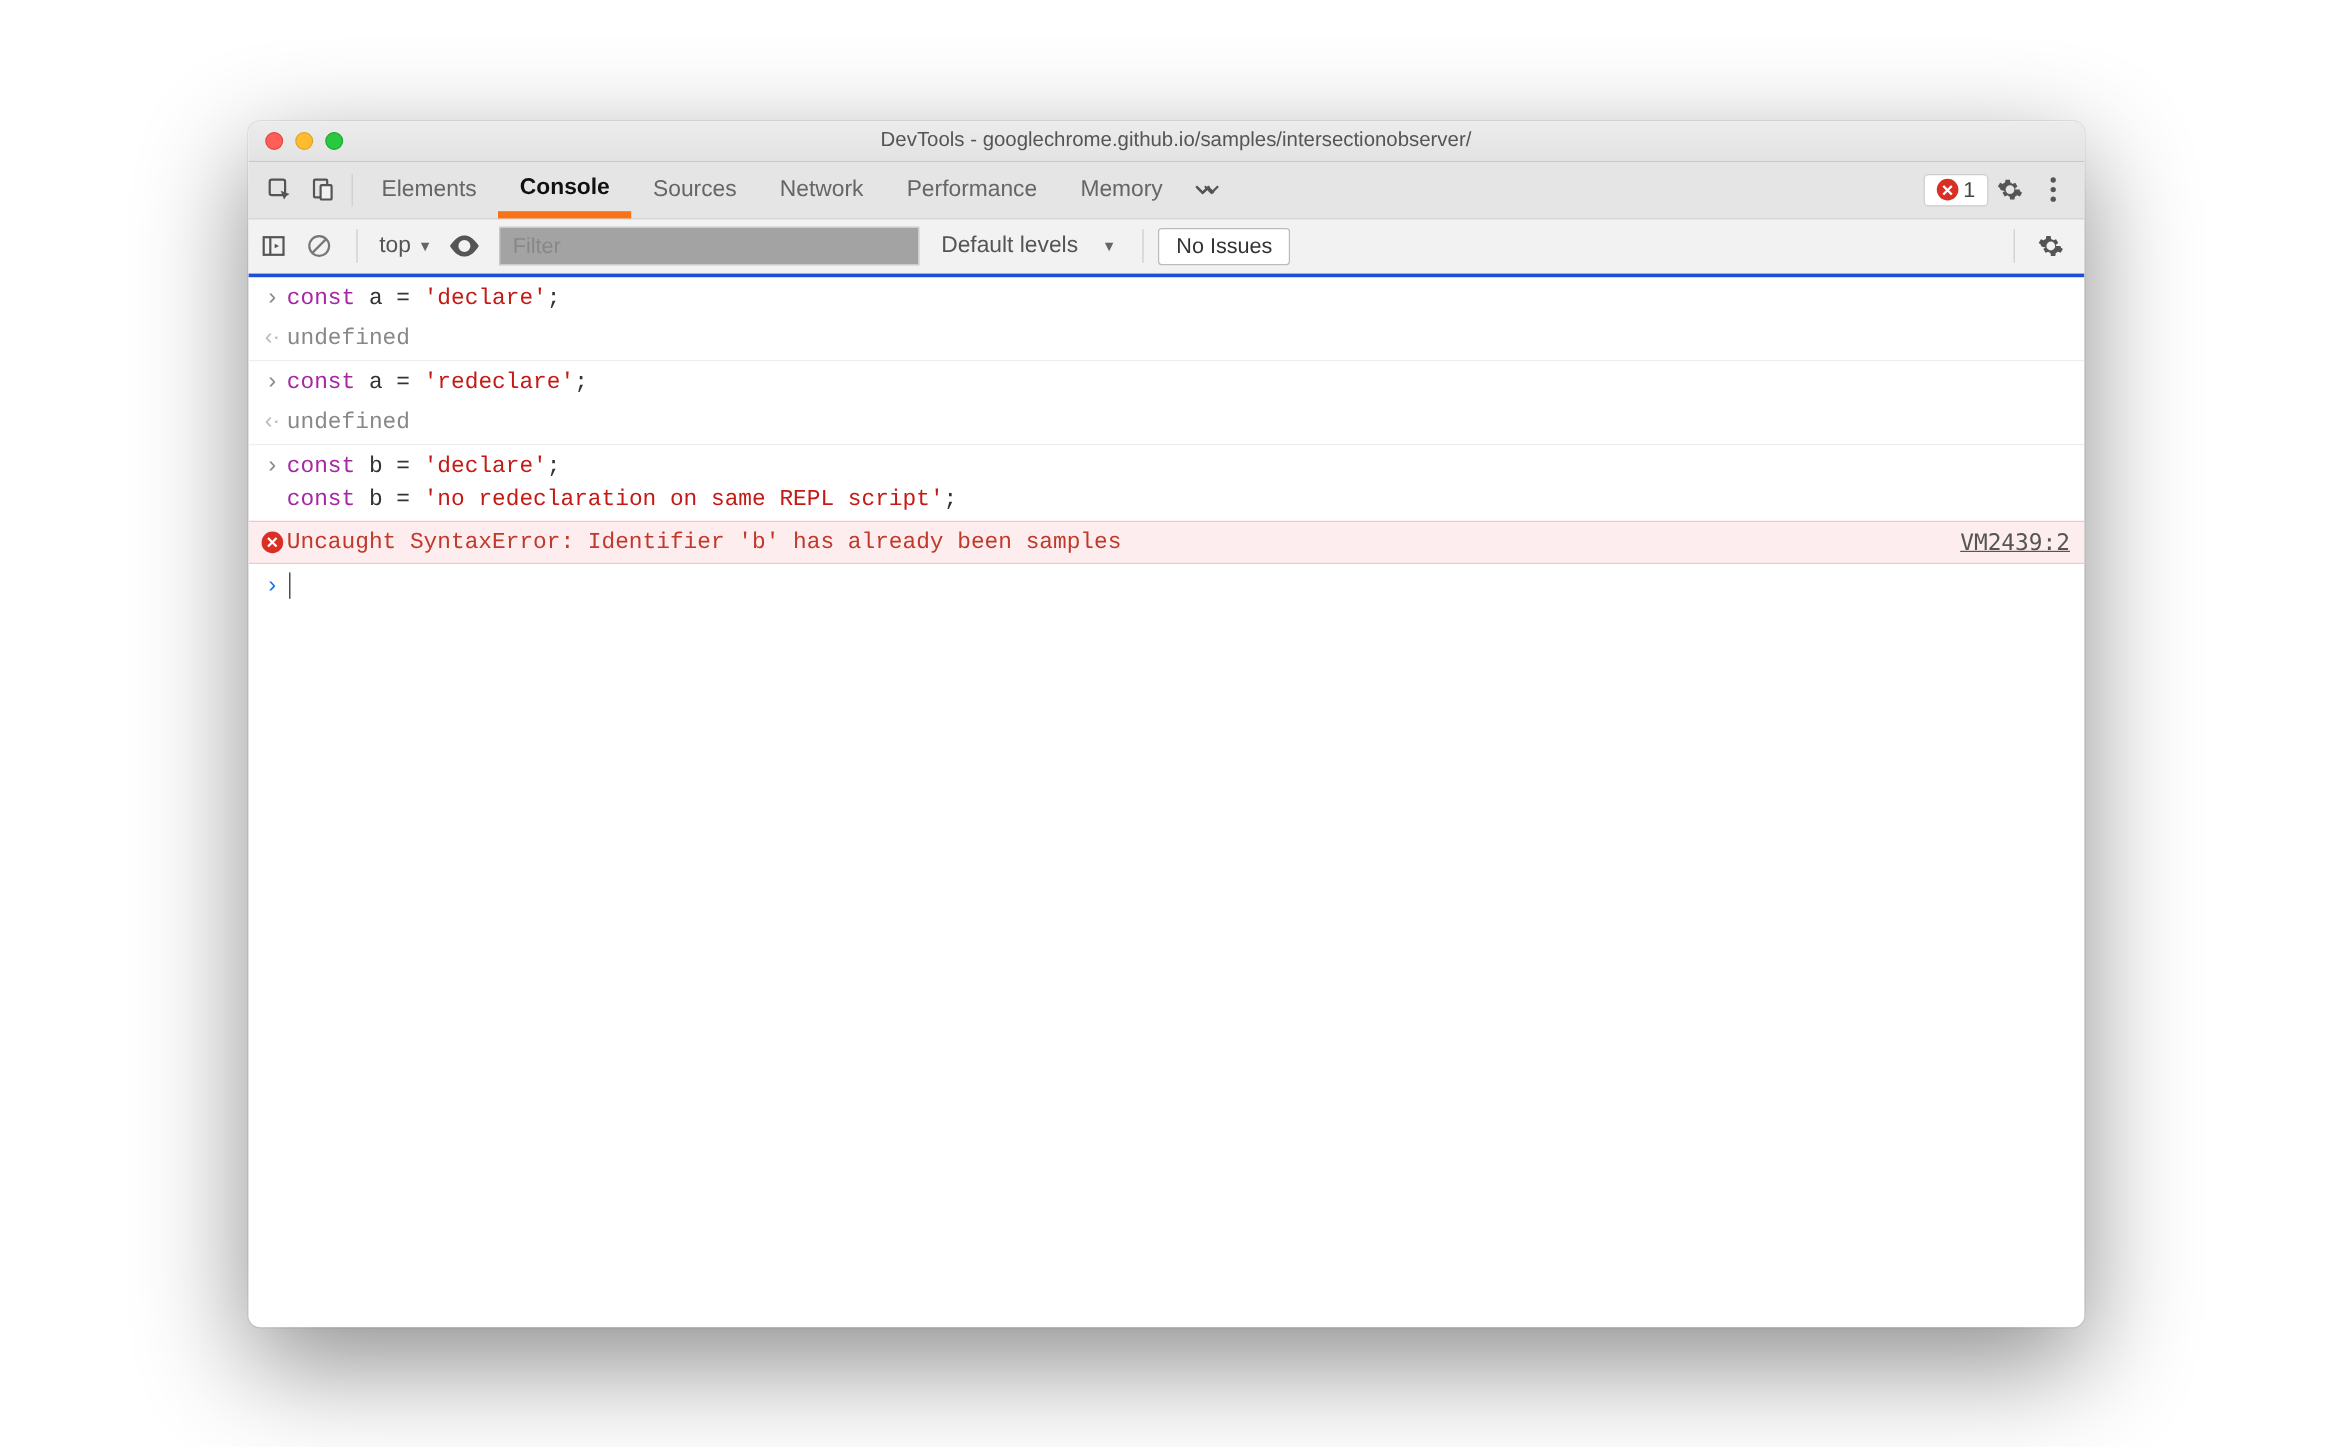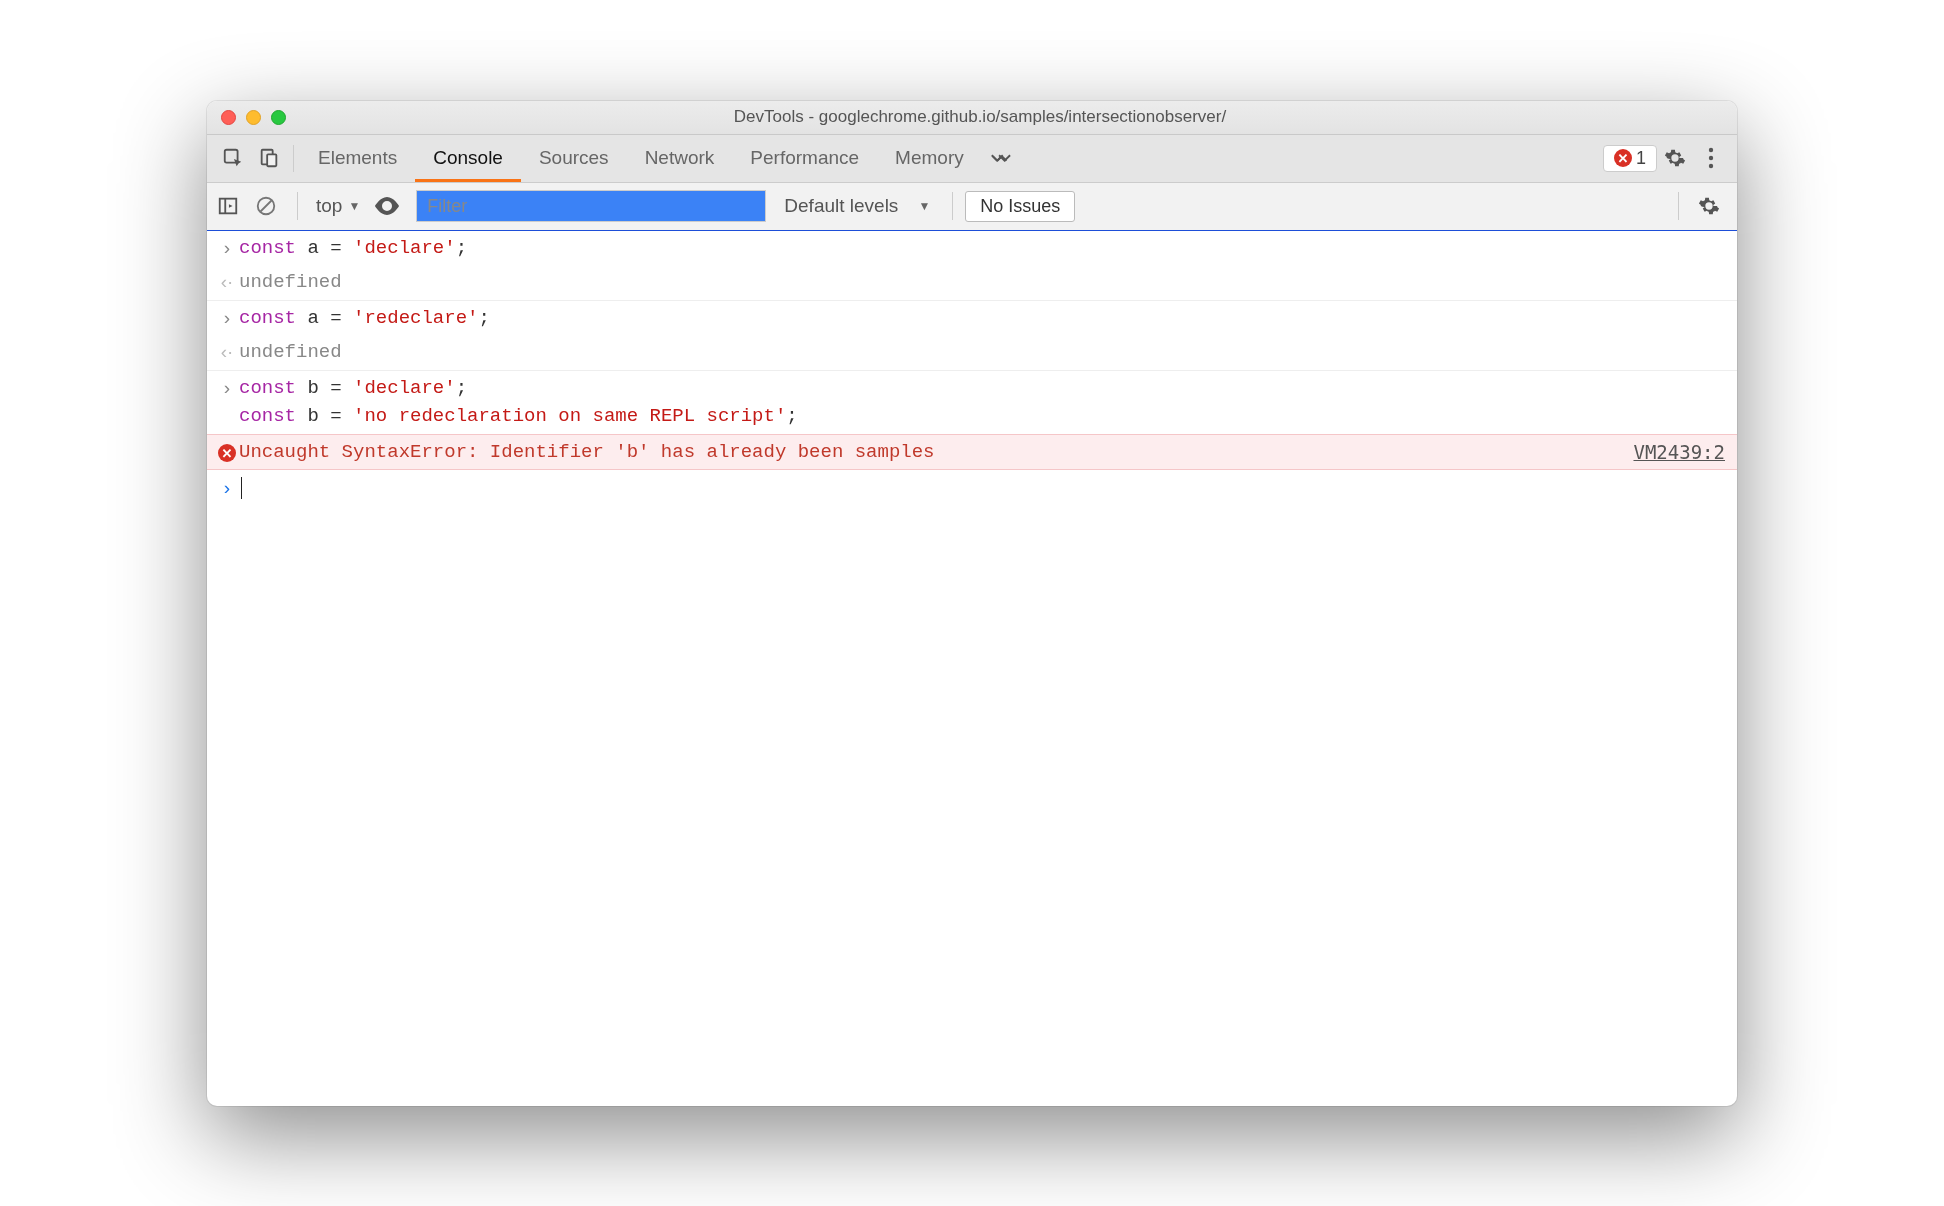--- a/index.html
+++ b/index.html
@@ -53,53 +53,53 @@
   }
   .tabs .icon-btn {
     display:flex; align-items:center; justify-content:center;
     width:36px;
   }
   .tabs .sep { width:1px; background:#ccc; margin:10px 6px; }
   .tab {
     display:flex; align-items:center; padding:0 18px; cursor:default;
     color:#666;
   }
-  .tab.active { color:#111; border-bottom:3px solid #f97316; padding-top:3px;}
+  .tab.active { color:#111; border-bottom:6px solid #f97316; padding-top:3px;font-weight:bold;}
   .tabs .spacer { flex:1; }
   .badge-err {
     display:flex; align-items:center; gap:4px;
     border:1px solid #ccc; border-radius:4px; background:#fff;
     padding:2px 10px; font-size:18px; color:#444;
     align-self:center;
   }
   .badge-err .x {
     width:18px; height:18px; border-radius:50%;
     background:#d93025; color:#fff; font-weight:bold;
     display:flex; align-items:center; justify-content:center;
     font-size:13px;
   }
   .gear, .more { width:36px; display:flex; align-items:center; justify-content:center; }
   
   .toolbar {
     height: 48px;
     background:#f2f2f2;
-    border-bottom:1px solid #1d4ed8;
+    border-bottom:3px solid #1d4ed8;
     display:flex; align-items:center;
     padding:0 10px;
     gap:8px;
     font-size:19px; color:#555;
   }
   .toolbar .vline { width:1px; height:28px; background:#ccc; margin:0 4px;}
   .toolbar .context {
     display:flex; align-items:center; gap:6px;
     padding:2px 6px; border-radius:3px;
   }
   .toolbar input.filter {
     width:350px; height:32px; border:1px solid #ccc;
-    background:#3b82f6; font-size:18px; padding:0 10px; color:#333;
+    background:#a3a3a3; font-size:18px; padding:0 10px; color:#333;
   }
   .toolbar input.filter::placeholder { color:#888; }
   .toolbar .levels { display:flex; align-items:center; gap:20px; padding:0 10px;}
   .toolbar .issues {
     border:1px solid #bbb; background:#fff; padding:4px 14px;
     font-size:18px; border-radius:3px; color:#333;
   }
   .toolbar .spacer { flex:1; }
   
   .console {

